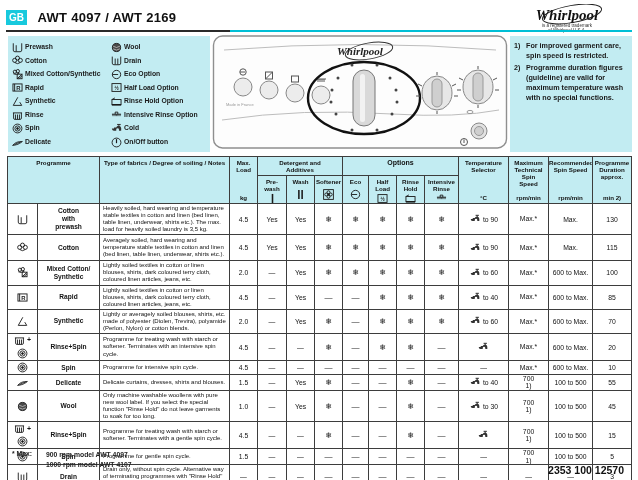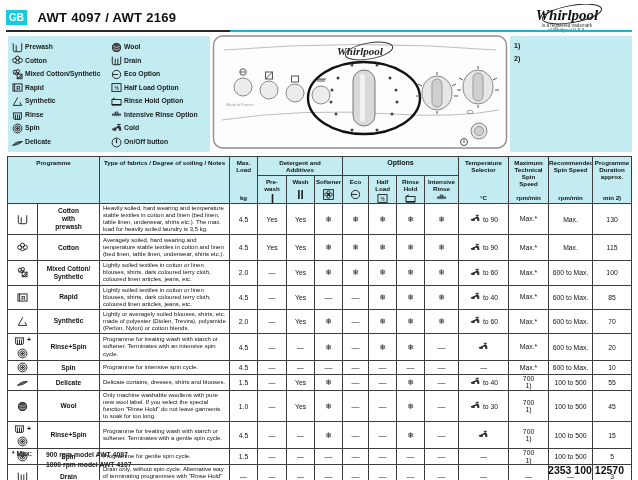--- a/index.html
+++ b/index.html
@@ -282,23 +282,25 @@
           <line x1="252" y1="105.5" x2="252" y2="109" stroke="#555"></line>
       </g>
       <ellipse cx="258" cy="78" rx="3" ry="1.6" fill="none" stroke="#999"></ellipse>
       <text x="14" y="72" font-size="4" fill="#999">Made in France</text>
     </svg>
   </div>
 
   <div class="notes" id="notes-box">
       <div class="note">
         <span class="n">1)</span>
+        <span class="t">For improved garment care, spin speed is restricted.</span>
       </div>
       <div class="note">
         <span class="n">2)</span>
+        <span class="t">Programme duration figures (guideline) are valid for maximum temperature wash with no special functions.</span>
       </div>
     </div>
 
   <table>
     <colgroup>
       <col style="width:30px">
         <col style="width:62px">
         <col style="width:130px">
         <col style="width:28px">
       <col style="width:29px">

